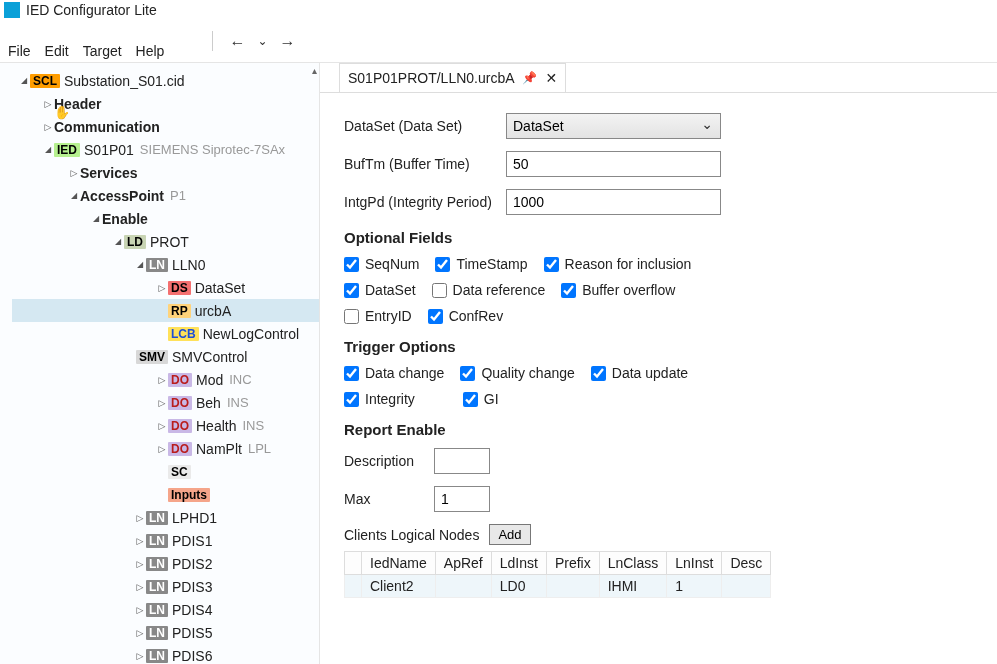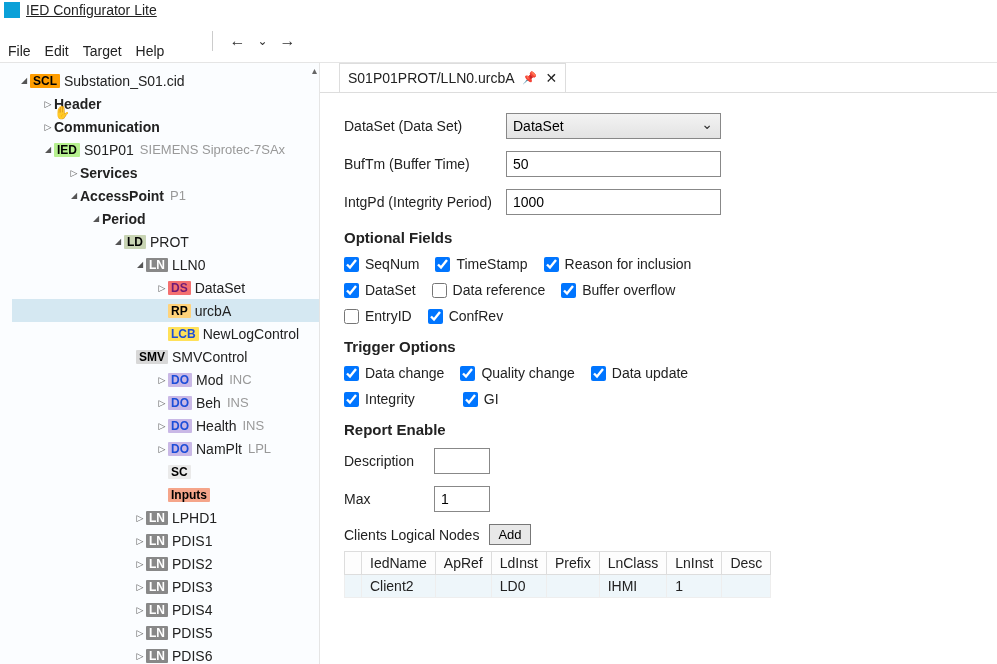--- a/index.html
+++ b/index.html
@@ -1,41 +1,41 @@
 <!DOCTYPE html>
 <html><head>
 <meta charset="utf-8">
 <style>
   * { box-sizing: border-box; margin: 0; padding: 0; }
   body { font-family: "Segoe UI", Arial, sans-serif; font-size: 13px; color: #222; background: #fff; width: 997px; height: 664px; overflow: hidden; }
-  .titlebar { display: flex; align-items: flex-start; padding: 2px 4px; font-size: 14px; text-decoration: underline; }
+  .titlebar { display: flex; align-items: flex-start; padding: 2px 4px; font-size: 14px; }
   .titlebar .app-icon { width: 16px; height: 16px; background: #0aa0d8; margin-right: 6px; }
   .menubar { display: flex; gap: 14px; padding: 3px 8px; border-bottom: 1px solid #e5e5e5; align-items: center; }
   .menubar-left { display:flex; gap:14px; }
   .menubar .menu-item { font-size: 14px; cursor: default; margin-top: 20px; }
   .menubar .nav { margin-left: 30px; display: flex; gap: 12px; color: #333; font-size: 16px; align-items: center; }
   .menubar .nav .sep { width:1px; height:20px; background:#ccc; margin: 0 4px; }
   .main { display: flex; height: calc(100% - 56px); }
   .tree-panel { width: 320px; border-right: 1px solid #e5e5e5; background: #fbfdff; overflow: hidden; padding-top: 6px; position: relative; }
   .tree-panel .scroll-arrow { position: absolute; right: 2px; top: 2px; font-size: 10px; color: #666; }
   .tree-row { display: flex; align-items: center; height: 23px; white-space: nowrap; padding-left: 4px; margin-left: 12px; }
   .tree-row .caret { width: 12px; font-size: 10px; color: #555; display: inline-flex; justify-content: center; }
   .tree-row .caret.open::before { content: "◢"; font-size: 8px; }
   .tree-row .caret.closed::before { content: "▷"; font-size: 9px; }
   .tree-row .caret.none::before { content: ""; }
   .tree-row .tag { font-weight: 700; padding: 0 3px; margin-right: 4px; font-size: 12px; border-radius: 1px; }
   .tag-scl { background: #ff9d00; color: #000; }
   .tag-ied { background: #b6f08f; color: #000; }
   .tag-ld  { background: #c8d4b4; color:#000; }
   .tag-ln  { background: #888; color: #fff; }
-  .tag-ds  { background: #f47070; color: #701a75; }
+  .tag-ds  { background: #f47070; color: #000000; }
   .tag-rp  { background: #ffd37a; color: #000; }
   .tag-lcb { background: #ffe15a; color: #1d4ed8; }
   .tag-smv { background: #d8d8d8; color: #000; font-weight:700; }
-  .tag-do  { background: #c9b8e6; color: #1d4ed8; }
+  .tag-do  { background: #c9b8e6; color: #b91c1c; }
   .tag-sc  { background: #eaeaea; color:#000; }
   .tag-inp { background: #f5a58a; color:#000; }
   .tree-row .label { font-size: 14px; }
   .tree-row .label.bold { font-weight: 700; }
   .tree-row .sub { color: #999; font-size: 13px; margin-left: 6px; }
   .tree-row.selected { background: #d5e8f2; }
   .rp-sel { background:#d5e8f2; padding-right:4px; }
   .cursor { position:absolute; left:54px; top:42px; font-size:13px; }
 
   .content { flex:1; display:flex; flex-direction:column; }
@@ -113,21 +113,21 @@
       <span class="caret closed"></span>
       <span class="label bold">Services</span>
     </div>
     <div class="tree-row" style="padding-left:56px">
       <span class="caret open"></span>
       <span class="label bold">AccessPoint</span>
       <span class="sub">P1</span>
     </div>
     <div class="tree-row" style="padding-left:78px">
       <span class="caret open"></span>
-      <span class="label bold">Period</span>
+      <span class="label bold">Enable</span>
     </div>
     <div class="tree-row" style="padding-left:100px">
       <span class="caret open"></span>
       <span class="tag tag-ld">LD</span>
       <span class="label">PROT</span>
     </div>
     <div class="tree-row" style="padding-left:122px">
       <span class="caret open"></span>
       <span class="tag tag-ln">LN</span>
       <span class="label">LLN0</span>

